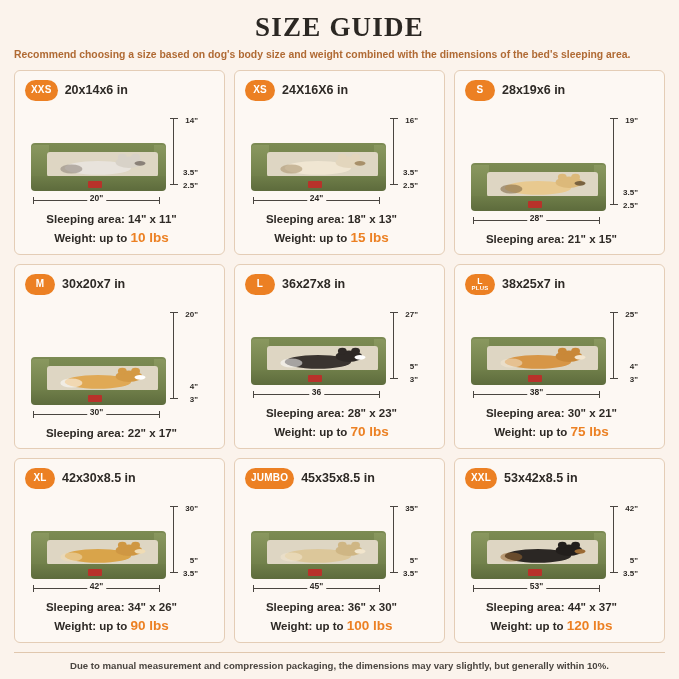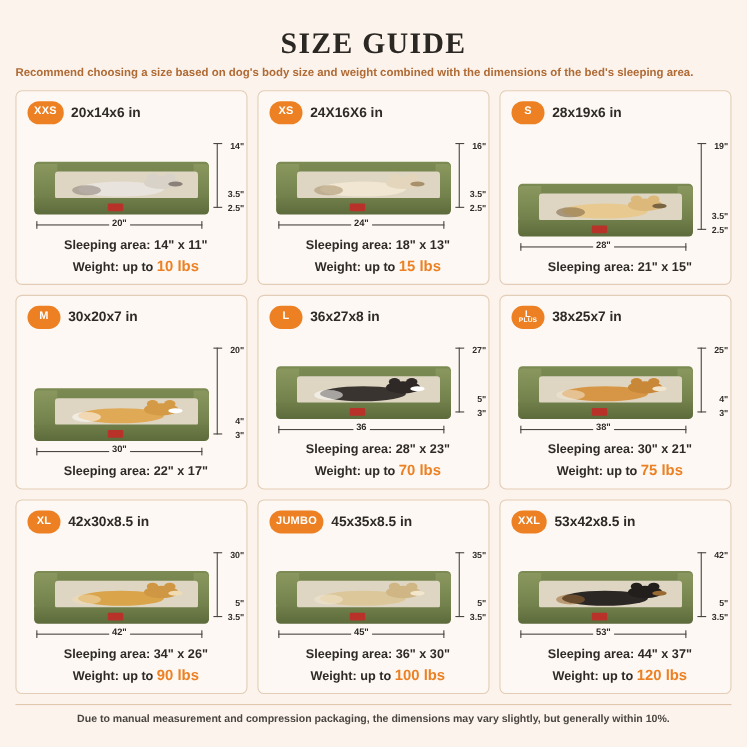--- a/index.html
+++ b/index.html
@@ -22,42 +22,42 @@
     display: flex;
     flex-direction: column;
   }
   .title {
     text-align: center;
     font-family: "Liberation Serif", serif;
     font-size: 27px;
     font-weight: bold;
     letter-spacing: 1.2px;
     color: #2b2723;
-    margin: 12px 0 6px 0;
+    margin: 0 0 6px 0;
   }
   .subtitle {
     text-align: left;
     font-size: 10.4px;
     font-weight: bold;
     color: #b06a34;
     margin-bottom: 10px;
   }
   .grid {
     display: grid;
     grid-template-columns: repeat(3, 1fr);
     grid-template-rows: repeat(3, 1fr);
     gap: 9px;
     flex: 1 1 auto;
   }
   .card {
     border: 1px solid #e4cdb6;
     border-radius: 6px;
     background: #fdf8f3;
     box-sizing: border-box;
-    padding: 7px 0 6px 8px;
+    padding: 7px 24px 6px 8px;
     display: flex;
     flex-direction: column;
   }
   .card-head {
     display: flex;
     align-items: center;
     gap: 7px;
     padding-left: 2px;
     height: 24px;
   }
@@ -221,21 +221,21 @@
     color: #2e2a26;
   }
   .weight-val {
     color: #ec8023;
     font-size: 13.5px;
     font-weight: bold;
   }
   .footer {
     margin-top: 9px;
     border-top: 1px solid #e0c7ae;
-    padding: 7px 0 20px 0;
+    padding: 7px 0 8px 0;
     text-align: center;
     font-size: 9.6px;
     font-weight: bold;
     color: #4a4540;
   }
 </style>
 </head>
 <body>
 
 <div class="page">

